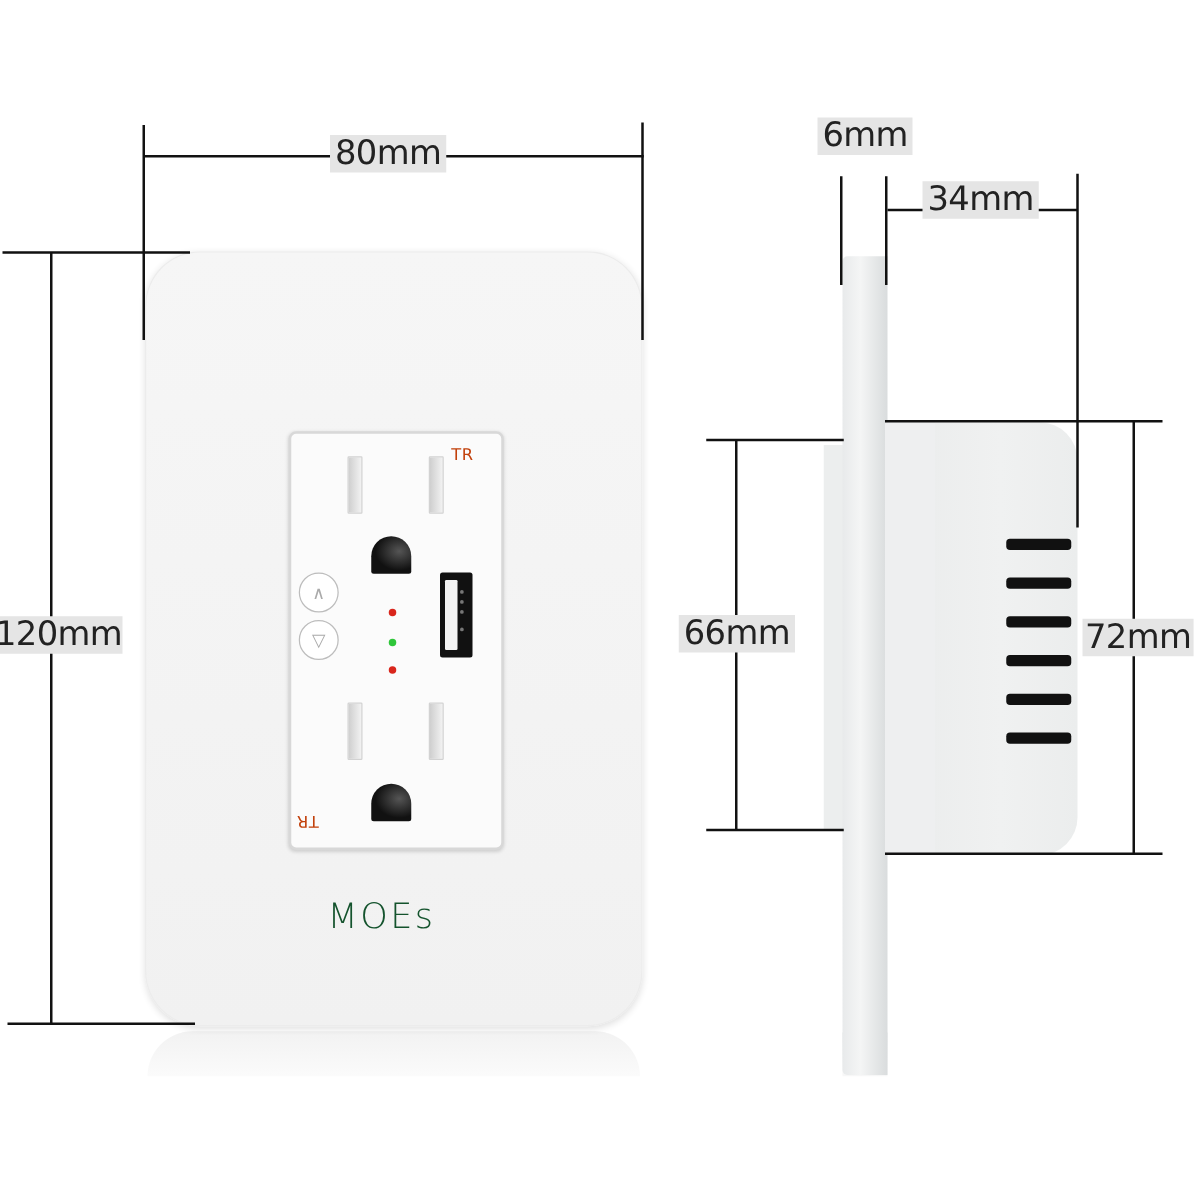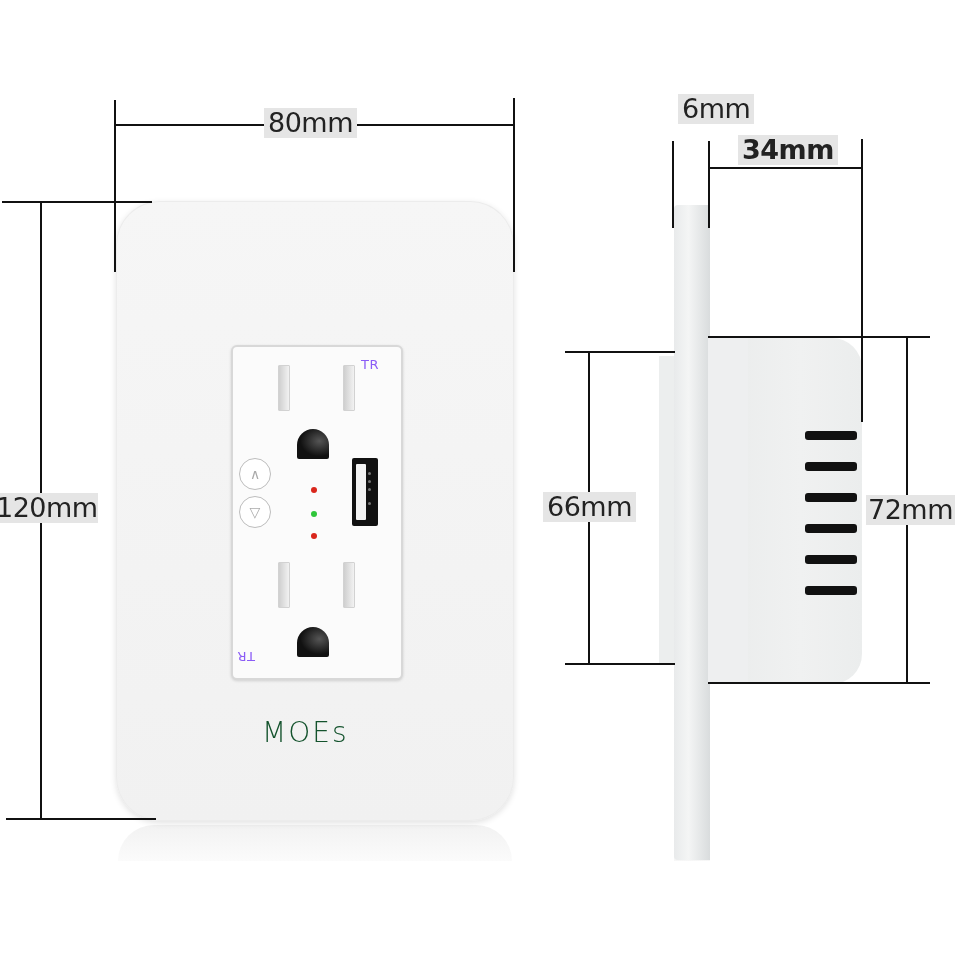--- a/index.html
+++ b/index.html
@@ -6,21 +6,21 @@
   body{width:955px;height:955px;position:relative;overflow:hidden;font-family:"Liberation Sans",sans-serif;}
   .line-h{position:absolute;height:2px;background:#111;}
   .line-v{position:absolute;width:2px;background:#111;}
   .dim-label{position:absolute;font-family:"DejaVu Sans",sans-serif;font-size:27px;color:#222;background:#e5e5e5;line-height:30px;padding:0 4px;letter-spacing:-0.5px;}
   
   .plate{position:absolute;left:116px;top:201px;width:398px;height:620px;background:linear-gradient(180deg,#f6f6f6 0%,#f3f3f3 60%,#f1f1f1 100%);border-radius:44px;box-shadow:0 2px 6px rgba(0,0,0,0.12), inset 0 0 0 1px #ececec;}
   .reflection{position:absolute;left:118px;top:825px;width:394px;height:36px;border-radius:44px 44px 0 0;background:linear-gradient(180deg,#f2f2f2 0%,#fbfbfb 100%);}
   .insert{position:absolute;left:231px;top:345px;width:168px;height:331px;background:#fbfbfb;border:2px solid #d8d8d8;border-radius:6px;box-shadow:0 1px 3px rgba(0,0,0,0.15);}
   .slot{position:absolute;width:10px;height:44px;background:linear-gradient(90deg,#cfcfcf,#f2f2f2);border:1px solid #d2d2d2;border-radius:1px;}
   .ground{position:absolute;width:32px;height:30px;background:radial-gradient(ellipse at 70% 40%,#555 0%,#111 60%);border-radius:16px 16px 2px 2px;}
-  .tr{position:absolute;font-size:13px;color:#8b5cf6;font-family:"DejaVu Sans",sans-serif;letter-spacing:0.5px;}
+  .tr{position:absolute;font-size:13px;color:#c2410c;font-family:"DejaVu Sans",sans-serif;letter-spacing:0.5px;}
   .btn-round{position:absolute;width:30px;height:30px;border:1.5px solid #bdbdbd;border-radius:50%;background:#fff;display:flex;align-items:center;justify-content:center;color:#aaa;font-size:14px;}
   .led{position:absolute;width:6px;height:6px;border-radius:50%;}
   .usb{position:absolute;left:352px;top:458px;width:26px;height:68px;background:#111;border-radius:2px;}
   .usb-inner{position:absolute;left:4px;top:6px;width:10px;height:56px;background:#f3f3f3;border-radius:1px;}
   .usb-pin{position:absolute;left:16px;width:3px;height:3px;background:#777;border-radius:50%;}
   .logo{position:absolute;left:262px;top:716px;font-family:"DejaVu Sans",sans-serif;font-size:28px;color:#14532d;letter-spacing:2px;font-weight:300;}
   
   .side-plate{position:absolute;left:674px;top:205px;width:36px;height:655px;background:linear-gradient(90deg,#e8eaeb 0%,#f4f5f5 40%,#d9dcdd 100%);border-radius:4px 0 0 4px;}
   .side-plate-refl{position:absolute;left:674px;top:826px;width:36px;height:35px;background:linear-gradient(180deg,#e1e4e5,#f7f7f7);}
   .side-back{position:absolute;left:659px;top:356px;width:17px;height:308px;background:#eceeee;}
@@ -85,25 +85,25 @@
 <div class="side-step"></div>
 <div class="vent" style="top:431px;"></div>
 <div class="vent" style="top:462px;"></div>
 <div class="vent" style="top:493px;"></div>
 <div class="vent" style="top:524px;"></div>
 <div class="vent" style="top:555px;"></div>
 <div class="vent" style="top:586px;"></div>
 
 <div class="line-v" style="left:672px;top:141px;height:87px;"></div>
 <div class="line-v" style="left:708px;top:141px;height:87px;"></div>
-<div class="dim-label" style="left:654px;top:94px;margin-left:24px;">6mm</div>
+<div class="dim-label" style="left:654px;top:94px;">6mm</div>
 
 <div class="line-v" style="left:861px;top:139px;height:283px;"></div>
 <div class="line-h" style="left:710px;top:167px;width:152px;"></div>
-<div class="dim-label" style="left:738px;top:135px;font-weight:bold;">34mm</div>
+<div class="dim-label" style="left:738px;top:145px;">34mm</div>
 
 <div class="line-h" style="left:565px;top:351px;width:110px;"></div>
 <div class="line-h" style="left:565px;top:663px;width:110px;"></div>
 <div class="line-v" style="left:588px;top:352px;height:312px;"></div>
 <div class="dim-label" style="left:543px;top:492px;">66mm</div>
 
 <div class="line-h" style="left:708px;top:336px;width:222px;"></div>
 <div class="line-h" style="left:708px;top:682px;width:222px;"></div>
 <div class="line-v" style="left:906px;top:337px;height:346px;"></div>
 <div class="dim-label" style="left:866px;top:495px;padding:0 2px;">72mm</div>

